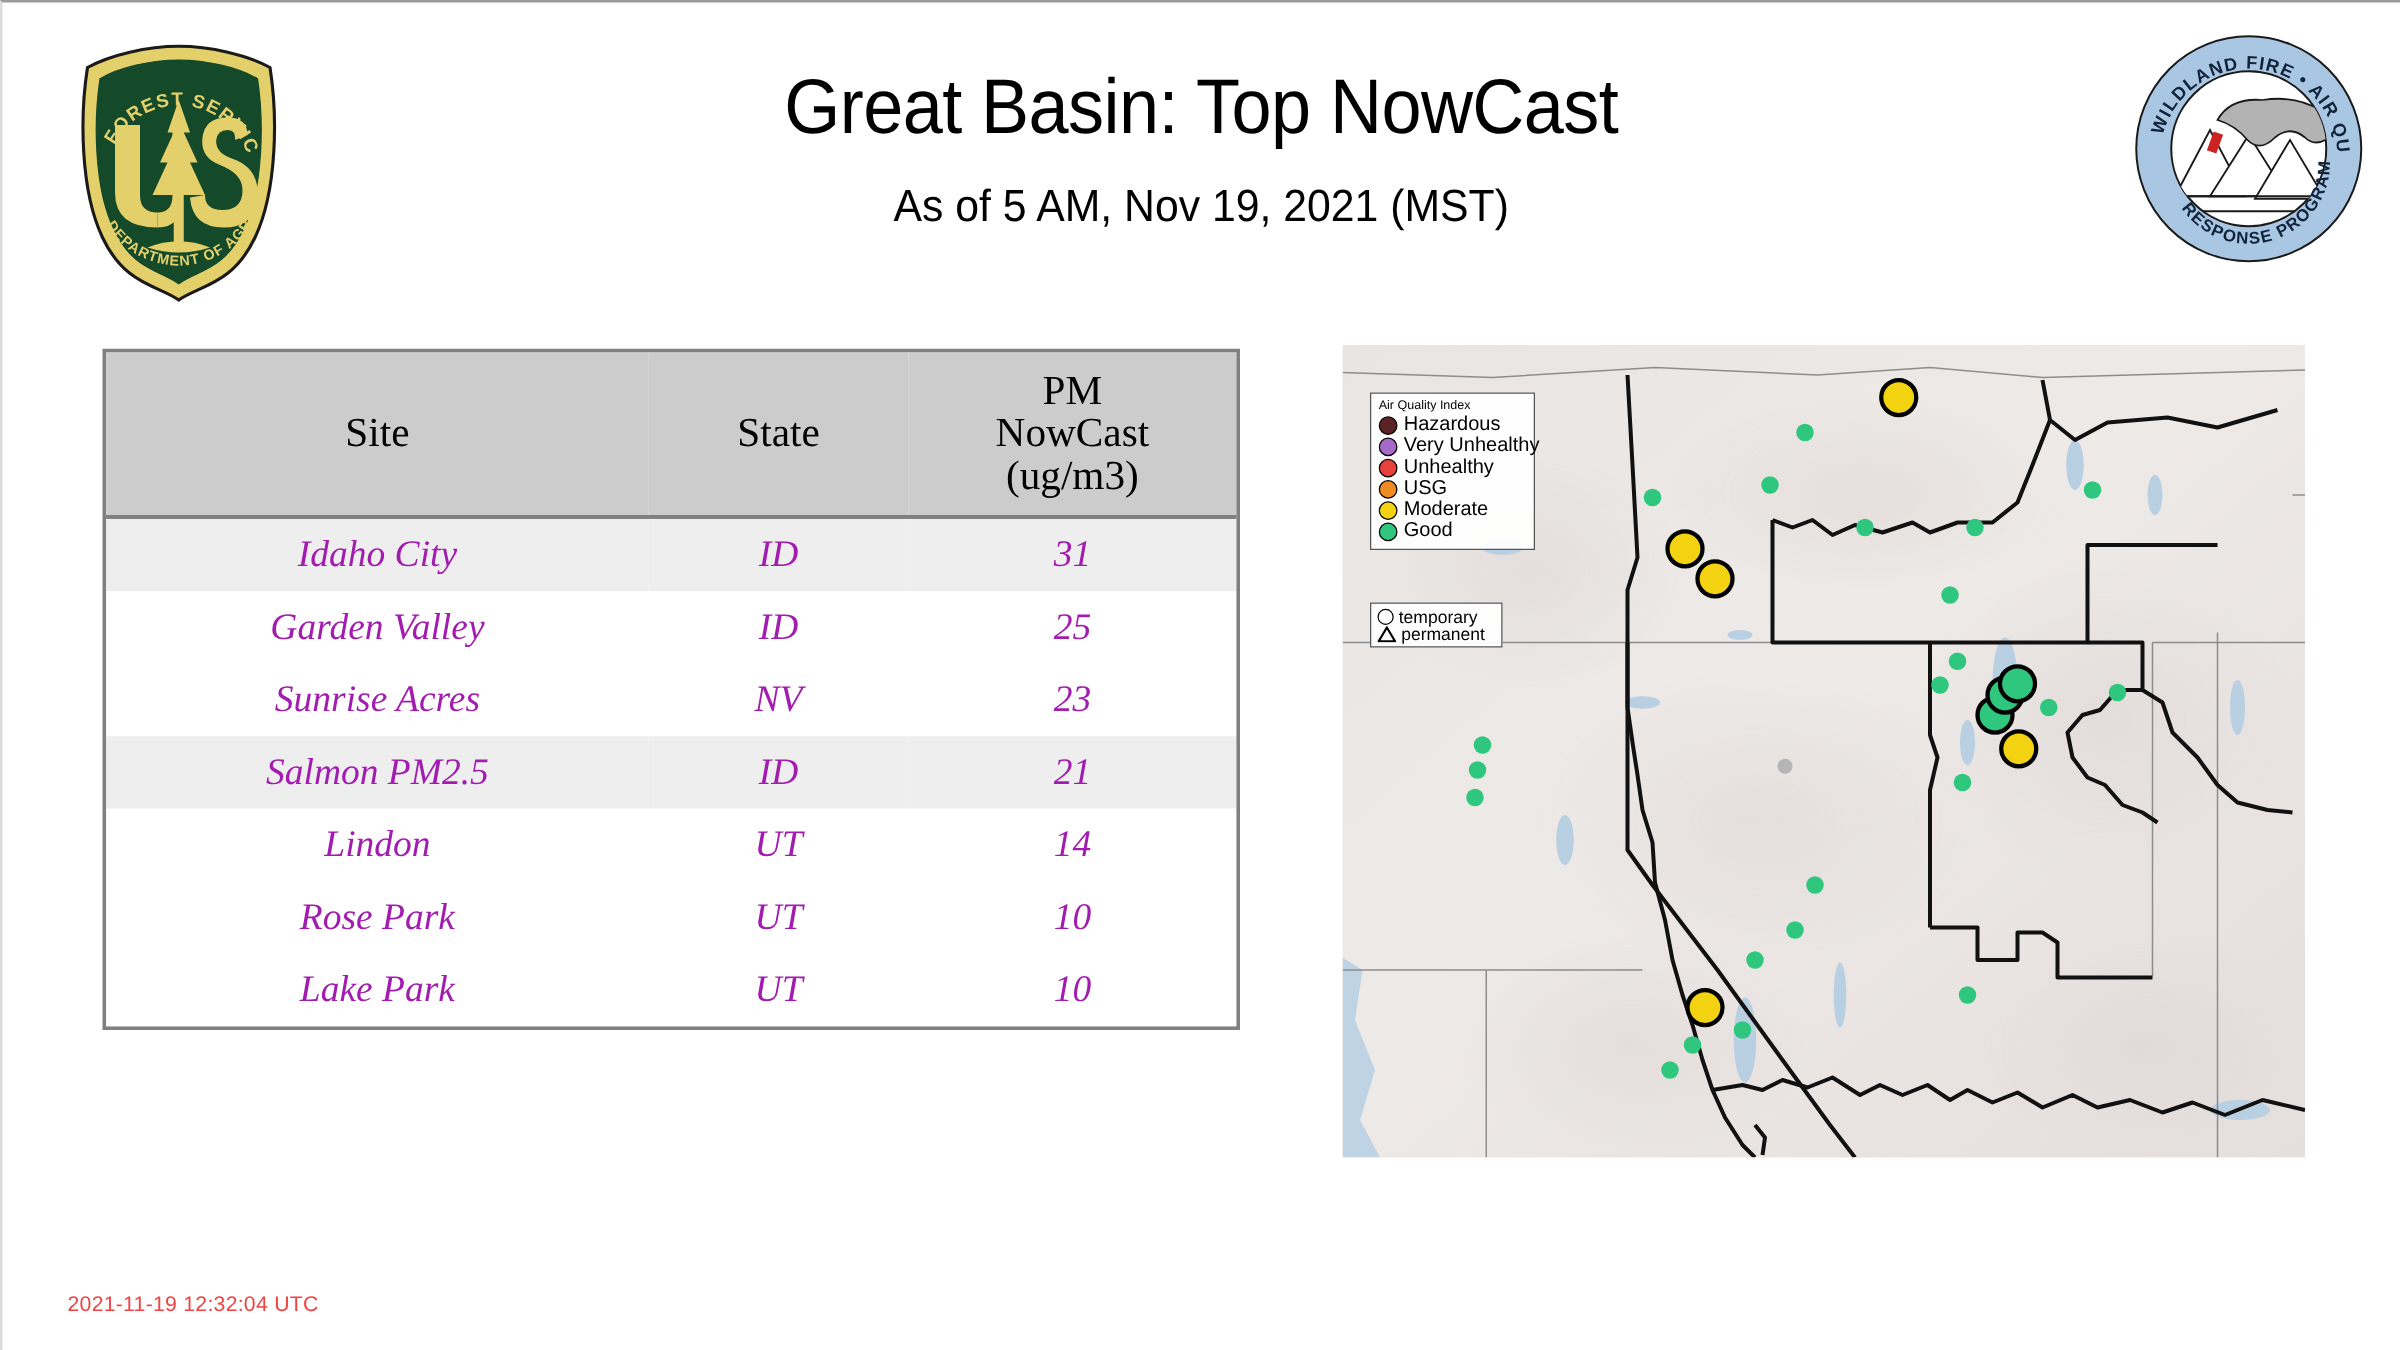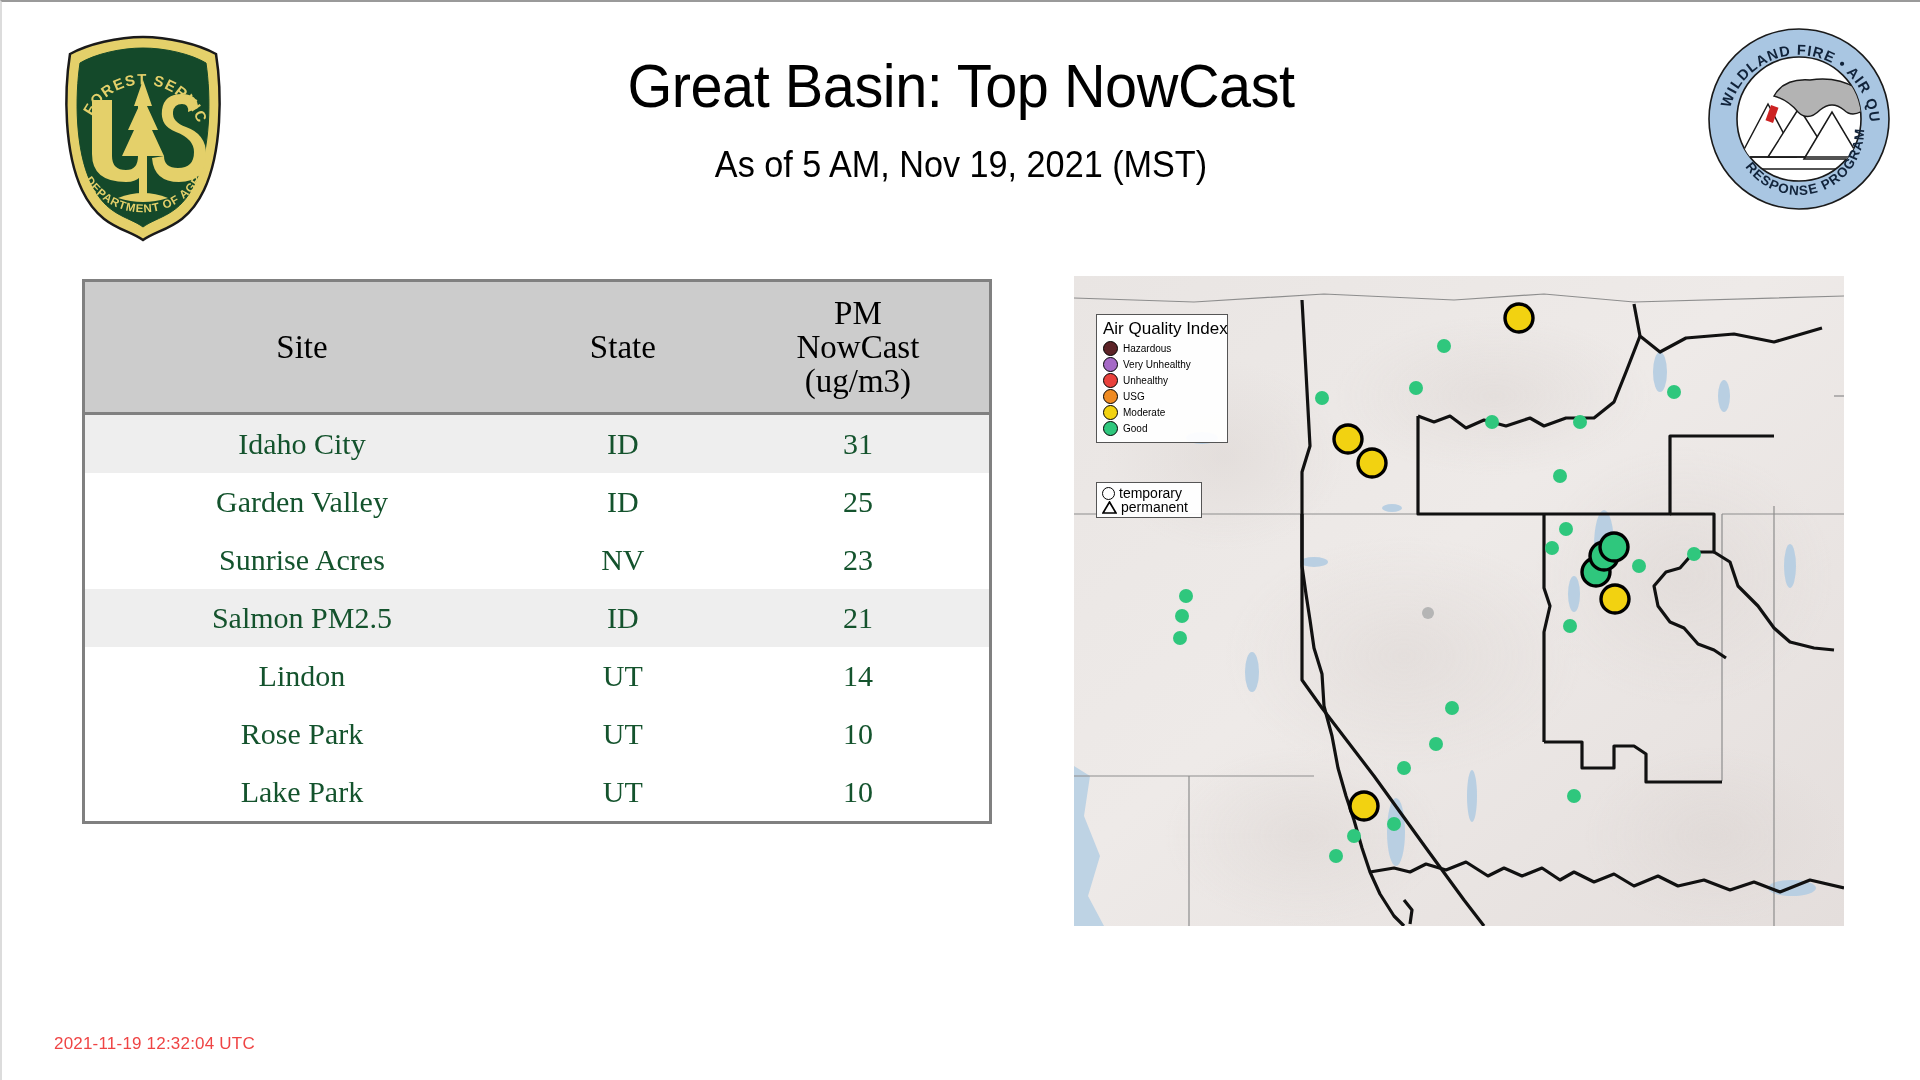--- a/index.html
+++ b/index.html
@@ -81,22 +81,23 @@
     padding: 6px 0;
     height: 118px;
     border-bottom: 3px solid #808080;
     line-height: 1.04;
   }
   table#aqi-table tbody td {
     font-size: 30px;
     text-align: center;
     padding: 0;
     height: 58px;
-    color: #14532d;
+    color: #a21caf;
     border: none;
+    font-style: italic;
   }
   table#aqi-table tbody tr.odd td { background: #eeeeee; }
   table#aqi-table tbody tr.even td { background: #ffffff; }
   .col-site  { width: 48%; }
   .col-state { width: 23%; }
   .col-pm    { width: 29%; }
 
   
   #footer-timestamp {
     position: absolute;
@@ -123,41 +124,41 @@
     border: 1.5px solid #555;
     box-sizing: border-box;
   }
   #aqi-legend {
     left: 22px; top: 38px;
     width: 132px;
     padding: 4px 6px 5px 6px;
   }
   #aqi-legend .legend-title {
     font-family: "Liberation Sans", sans-serif;
-    font-size: 17px;
+    font-size: 10px;
     color: #000;
-    text-align: right;
+    text-align: left;
     margin-bottom: 2px;
     white-space: nowrap;
   }
   #aqi-legend .legend-row {
     display: flex; align-items: center;
     gap: 5px;
     line-height: 1;
     margin: 1px 0;
   }
   #aqi-legend .swatch {
     width: 13px; height: 13px;
     border-radius: 50%;
     border: 1.6px solid #000;
     flex: 0 0 auto;
   }
   #aqi-legend .legend-label {
     font-family: "Liberation Sans", sans-serif;
-    font-size: 10px;
+    font-size: 16px;
     color: #000;
     white-space: nowrap;
   }
 
   #site-type-legend {
     left: 22px; top: 206px;
     width: 106px;
     padding: 3px 5px;
   }
   #site-type-legend .st-row {

